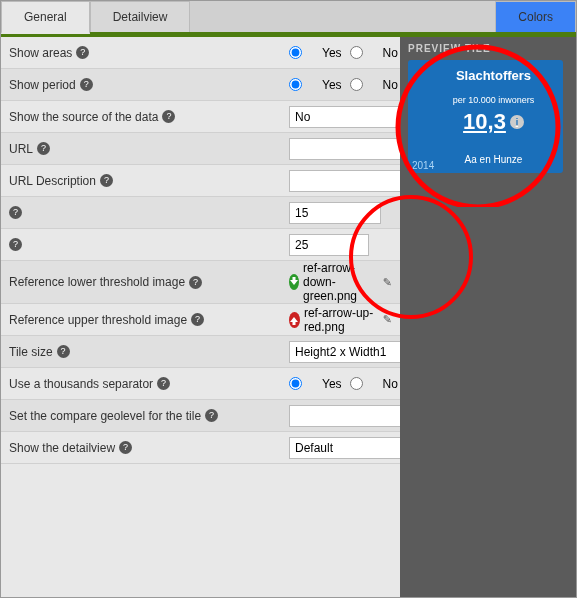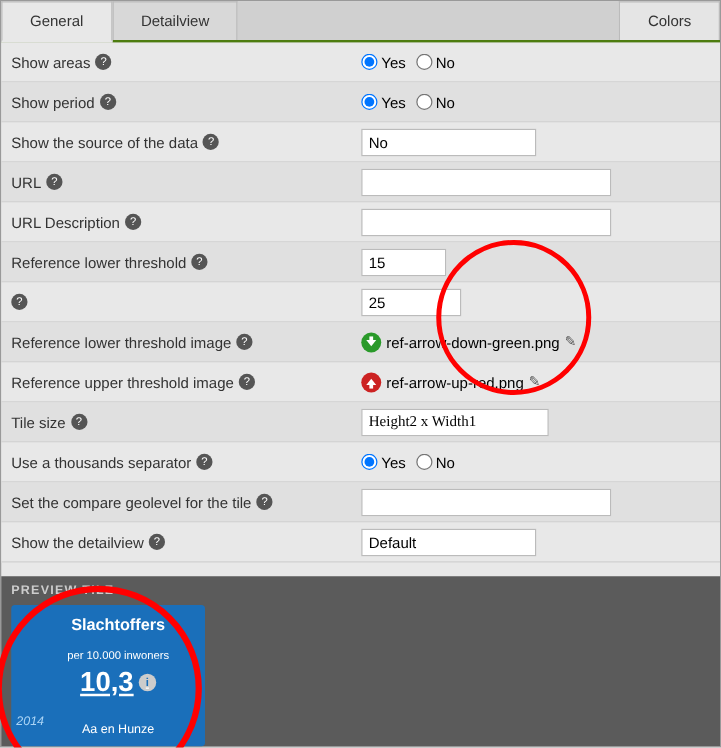--- a/index.html
+++ b/index.html
@@ -16,40 +16,40 @@
       height: 598px;
       border: 1px solid #999;
       background: #e8e8e8;
       display: flex;
       flex-direction: column;
     }
     
     .tabs {
       display: flex;
       background: #d0d0d0;
-      border-bottom: 2px solid #4d7c0f;
+      border-bottom: 5px solid #4d7c0f;
     }
     .tab {
       padding: 8px 22px;
       cursor: pointer;
       border: 1px solid #bbb;
       border-bottom: none;
       background: #d8d8d8;
       color: #333;
       font-size: 12px;
     }
     .tab.active {
       background: #e8e8e8;
       border-bottom: 2px solid #e8e8e8;
       margin-bottom: -2px;
       font-weight: normal;
     }
     .tab.colors {
       margin-left: auto;
-      background: #e5e5e5;
+      background: #3b82f6;
       text-align: right;
     }
     .form-row {
       display: flex;
       align-items: center;
       border-bottom: 1px solid #d0d0d0;
       min-height: 32px;
       padding: 0 8px;
     }
     .form-row:nth-child(even) {
@@ -85,21 +85,21 @@
       gap: 6px;
     }
     .radio-group {
       display: flex;
       align-items: center;
       gap: 8px;
     }
     .radio-label {
       display: flex;
       align-items: center;
-      gap: 3px;
+      gap: 20px;
       cursor: pointer;
     }
     input[type="text"], input[type="number"] {
       border: 1px solid #bbb;
       background: #fff;
       padding: 2px 5px;
       font-size: 12px;
       height: 22px;
       width: 140px;
     }
@@ -194,44 +194,43 @@
       align-items: center;
       justify-content: center;
       font-weight: bold;
     }
     .tile-region {
       font-size: 10px;
       margin-top: 19px;
     }
     .tile-year {
       position: absolute;
-      bottom: 12px;
+      bottom: 0;
       left: 0;
       color: #aad4f5;
       font-size: 10px;
       padding: 2px 4px;
-      font-style: italic;
     }
     .no-select { user-select: none; }
     .form-container {
       position: relative;
     }
   </style>
 </head>
 <body>
 
 <div class="outer">
 
   <div class="tabs">
     <div class="tab active no-select">General</div>
     <div class="tab no-select">Detailview</div>
     <div class="tab colors no-select">Colors</div>
   </div>
 
-  <div class="main-content" style="position:relative; flex:1; display:flex; flex-direction:column;">
+  <div class="main-content" style="position:relative; flex:1; display:flex; flex-direction:row;">
     <div class="form-container" style="flex:1; overflow-y:auto;">
 
       <div class="form-row">
         <div class="row-label">
           <span>Show areas</span>
           <span class="help-icon">?</span>
         </div>
         <div class="row-value radio-group">
           <label class="radio-label">
             <input type="radio" name="show-areas" checked="" style=""> 
@@ -286,25 +285,24 @@
           <span>URL Description</span>
           <span class="help-icon">?</span>
         </div>
         <div class="row-value">
           <input type="text" value="" style="width: 200px;">
         </div>
       </div>
 
       <div class="form-row">
         <div class="row-label">
-          <span>Reference lower threshold</span>
-          <span class="help-icon">?</span>
-        </div>
-        <div class="row-value">
-          <input type="text" value="15" style="width: 68px;">
+          <span class="help-icon">?</span>
+        </div>
+        <div class="row-value">
+          <input type="text" value="15" style="width: 92px;">
         </div>
       </div>
 
       <div class="form-row">
         <div class="row-label">
           <span class="help-icon">?</span>
         </div>
         <div class="row-value">
           <input type="text" value="25" style="width: 80px;">
         </div>
@@ -343,21 +341,21 @@
           <span class="edit-icon">✎</span>
         </div>
       </div>
 
       <div class="form-row">
         <div class="row-label">
           <span>Tile size</span>
           <span class="help-icon">?</span>
         </div>
         <div class="row-value">
-          <input type="text" value="Height2 x Width1" style="width: 150px; font-family: Liberation Serif, serif;">
+          <input type="text" value="Height2 x Width1" style="width: 150px;">
         </div>
       </div>
 
       <div class="form-row">
         <div class="row-label">
           <span>Use a thousands separator</span>
           <span class="help-icon">?</span>
         </div>
         <div class="row-value radio-group">
           <label class="radio-label">

